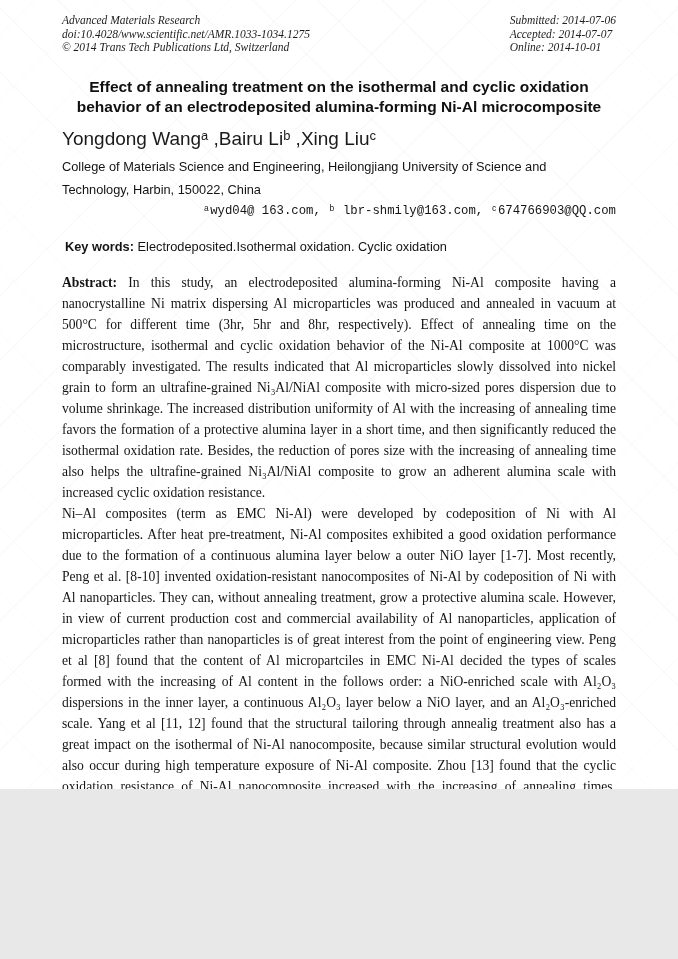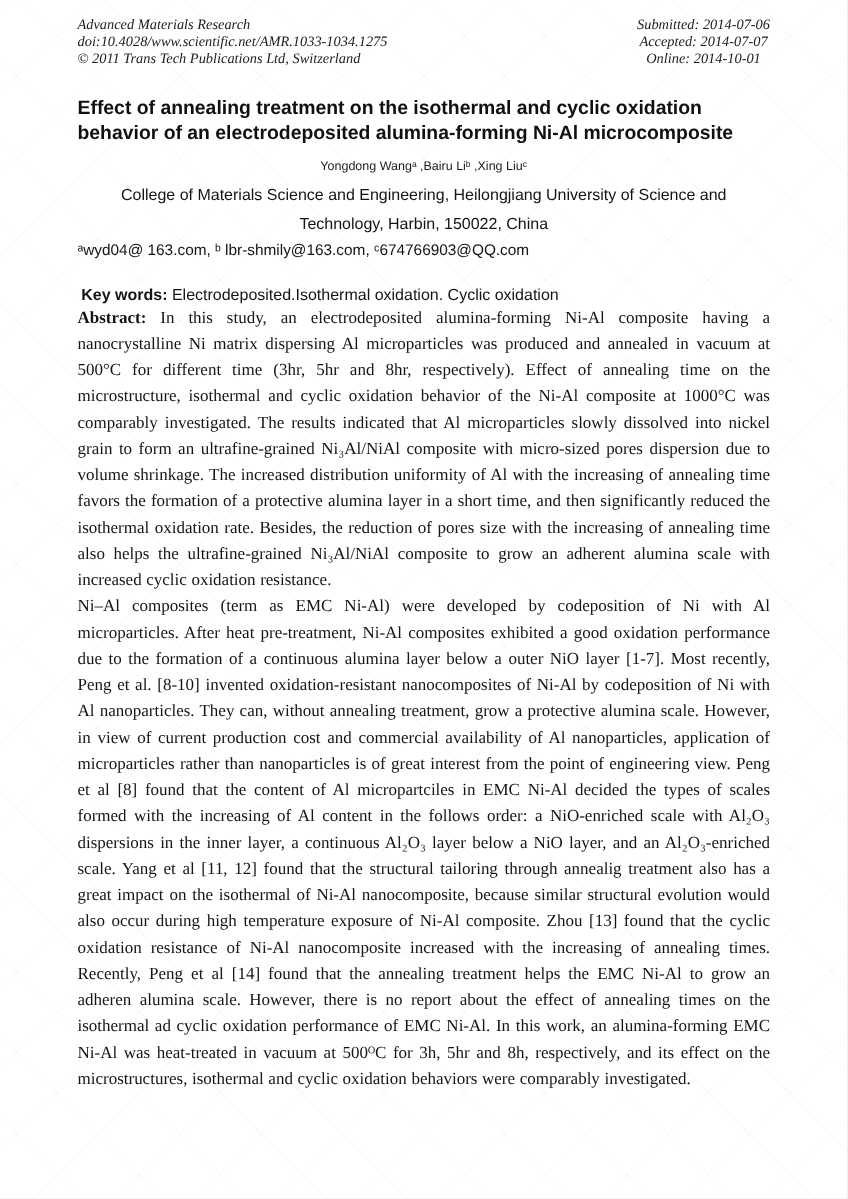--- a/index.html
+++ b/index.html
@@ -1,77 +1,77 @@
 <!DOCTYPE html>
 <html><head>
 <meta charset="utf-8">
 <style>
   html,body { margin:0; padding:0; background:#e8e8e8; }
   .page {
     position:relative;
-    width:678px; height:959px;
+    width:678px; height:789px;
     margin:0 auto;
     box-sizing:border-box;
     padding:14px 62px 0 62px;
     background:
       repeating-linear-gradient(45deg, rgba(0,0,0,0.018) 0 1px, transparent 1px 46px),
       repeating-linear-gradient(-45deg, rgba(0,0,0,0.018) 0 1px, transparent 1px 46px),
       #ffffff;
     font-family:"Liberation Serif","DejaVu Serif",serif;
     color:#141414;
     overflow:hidden;
   }
   .pub-header {
     display:flex; justify-content:space-between;
     font-style:italic; font-size:11.5px; line-height:13.5px;
     color:#1c1c1c;
   }
-  .pub-right { text-align:center; }
+  .pub-right { text-align:left; }
   .title {
     font-family:"Liberation Sans","DejaVu Sans",sans-serif;
     font-weight:bold; font-size:15.5px; line-height:20px;
-    text-align:left; margin:22px 0 0 0; color:#101010;
+    text-align:center; margin:22px 0 0 0; color:#101010;
   }
   .authors {
     font-family:"Liberation Sans","DejaVu Sans",sans-serif;
-    font-size:10px; text-align:center; margin-top:11px; color:#1a1a1a;
+    font-size:19px; text-align:left; margin-top:11px; color:#1a1a1a;
   }
   .affiliation {
     font-family:"Liberation Sans","DejaVu Sans",sans-serif;
-    font-size:12.8px; line-height:23px; text-align:center; margin-top:5px;
+    font-size:12.8px; line-height:23px; margin-top:5px;
   }
   .emails {
-    font-family:Liberation Sans, sans-serif;
-    font-size:12.3px; text-align:left; margin-top:3px;
+    font-family:Liberation Mono, monospace;
+    font-size:12.3px; text-align:right; margin-top:3px;
   }
   .keywords {
     font-family:"Liberation Sans","DejaVu Sans",sans-serif;
     font-size:12.8px; margin:21px 0 0 3px;
   }
   .bold-label { font-weight:bold; }
   .body-par {
     font-size:13.6px; line-height:21px; text-align:justify;
     margin:0; word-spacing:0.02em;
   }
-  .abstract { }
+  .abstract { margin-top:18px; }
   .sec-heading {
     font-size:13.6px; line-height:21px; font-weight:bold;
     margin:20px 0 6px 0;
   }
 </style>
 </head>
 <body>
 
 <div class="page">
 
   <header class="pub-header">
     <div class="pub-left">
       <div>Advanced Materials Research</div>
       <div>doi:10.4028/www.scientific.net/AMR.1033-1034.1275</div>
-      <div>© 2011 Trans Tech Publications Ltd, Switzerland</div>
+      <div>© 2014 Trans Tech Publications Ltd, Switzerland</div>
     </div>
     <div class="pub-right">
       <div>Submitted: 2014-07-06</div>
       <div>Accepted: 2014-07-07</div>
       <div>Online: 2014-10-01</div>
     </div>
   </header>
 
   <h1 class="title">Effect of annealing treatment on the isothermal and cyclic oxidation behavior of an electrodeposited alumina-forming Ni-Al microcomposite</h1>
 

